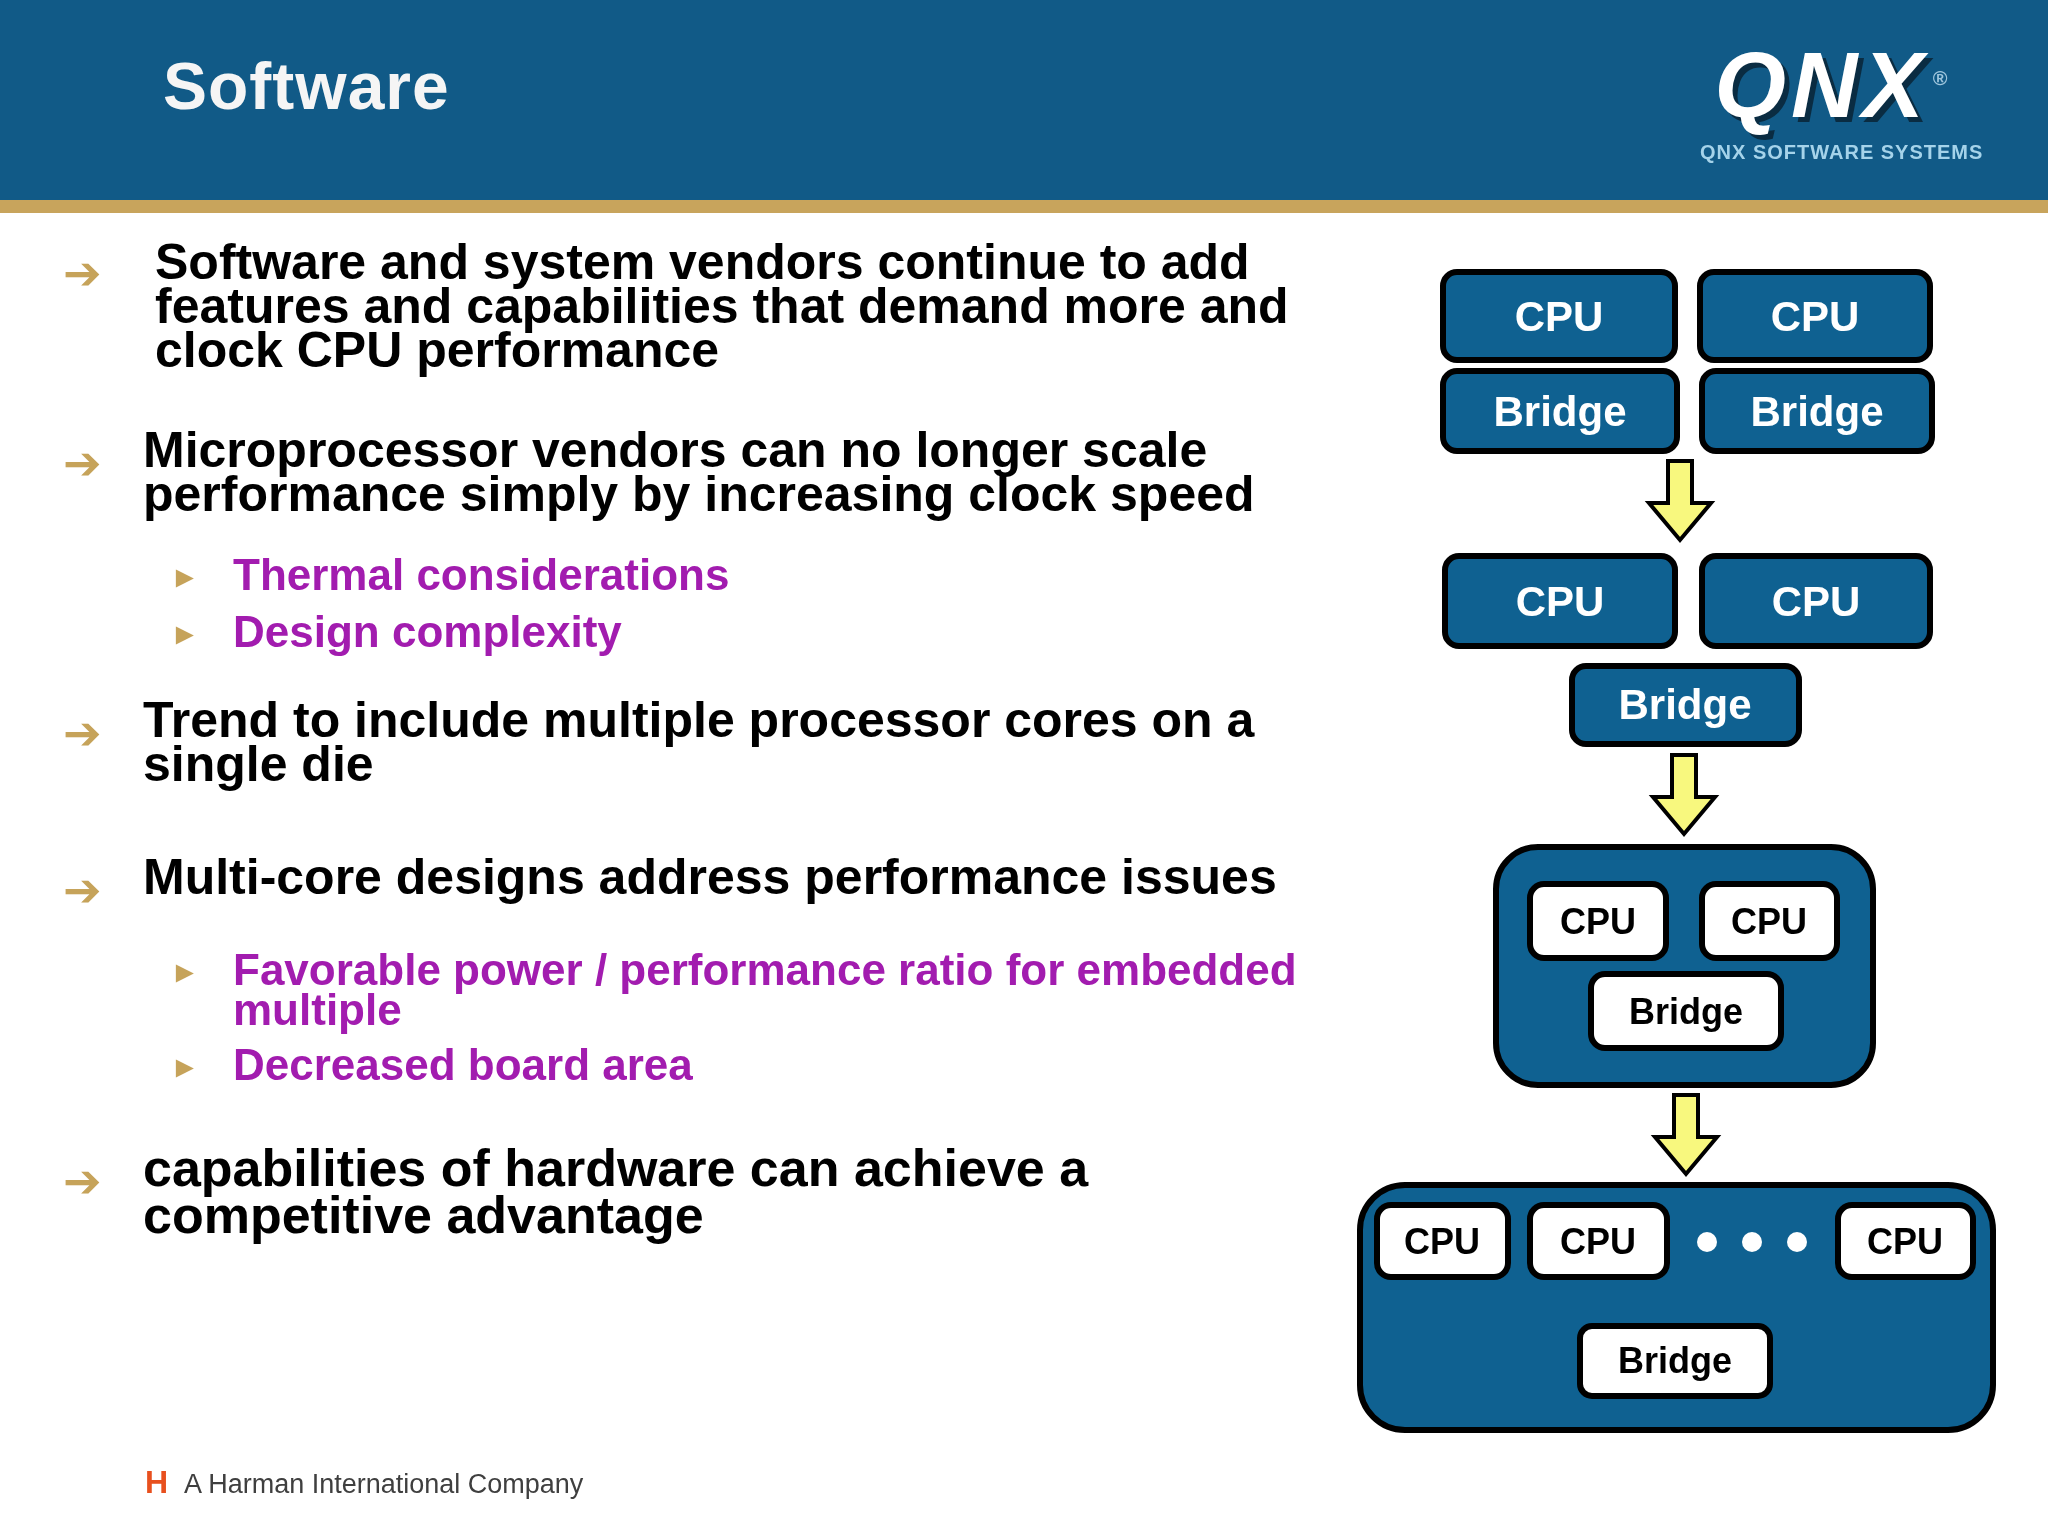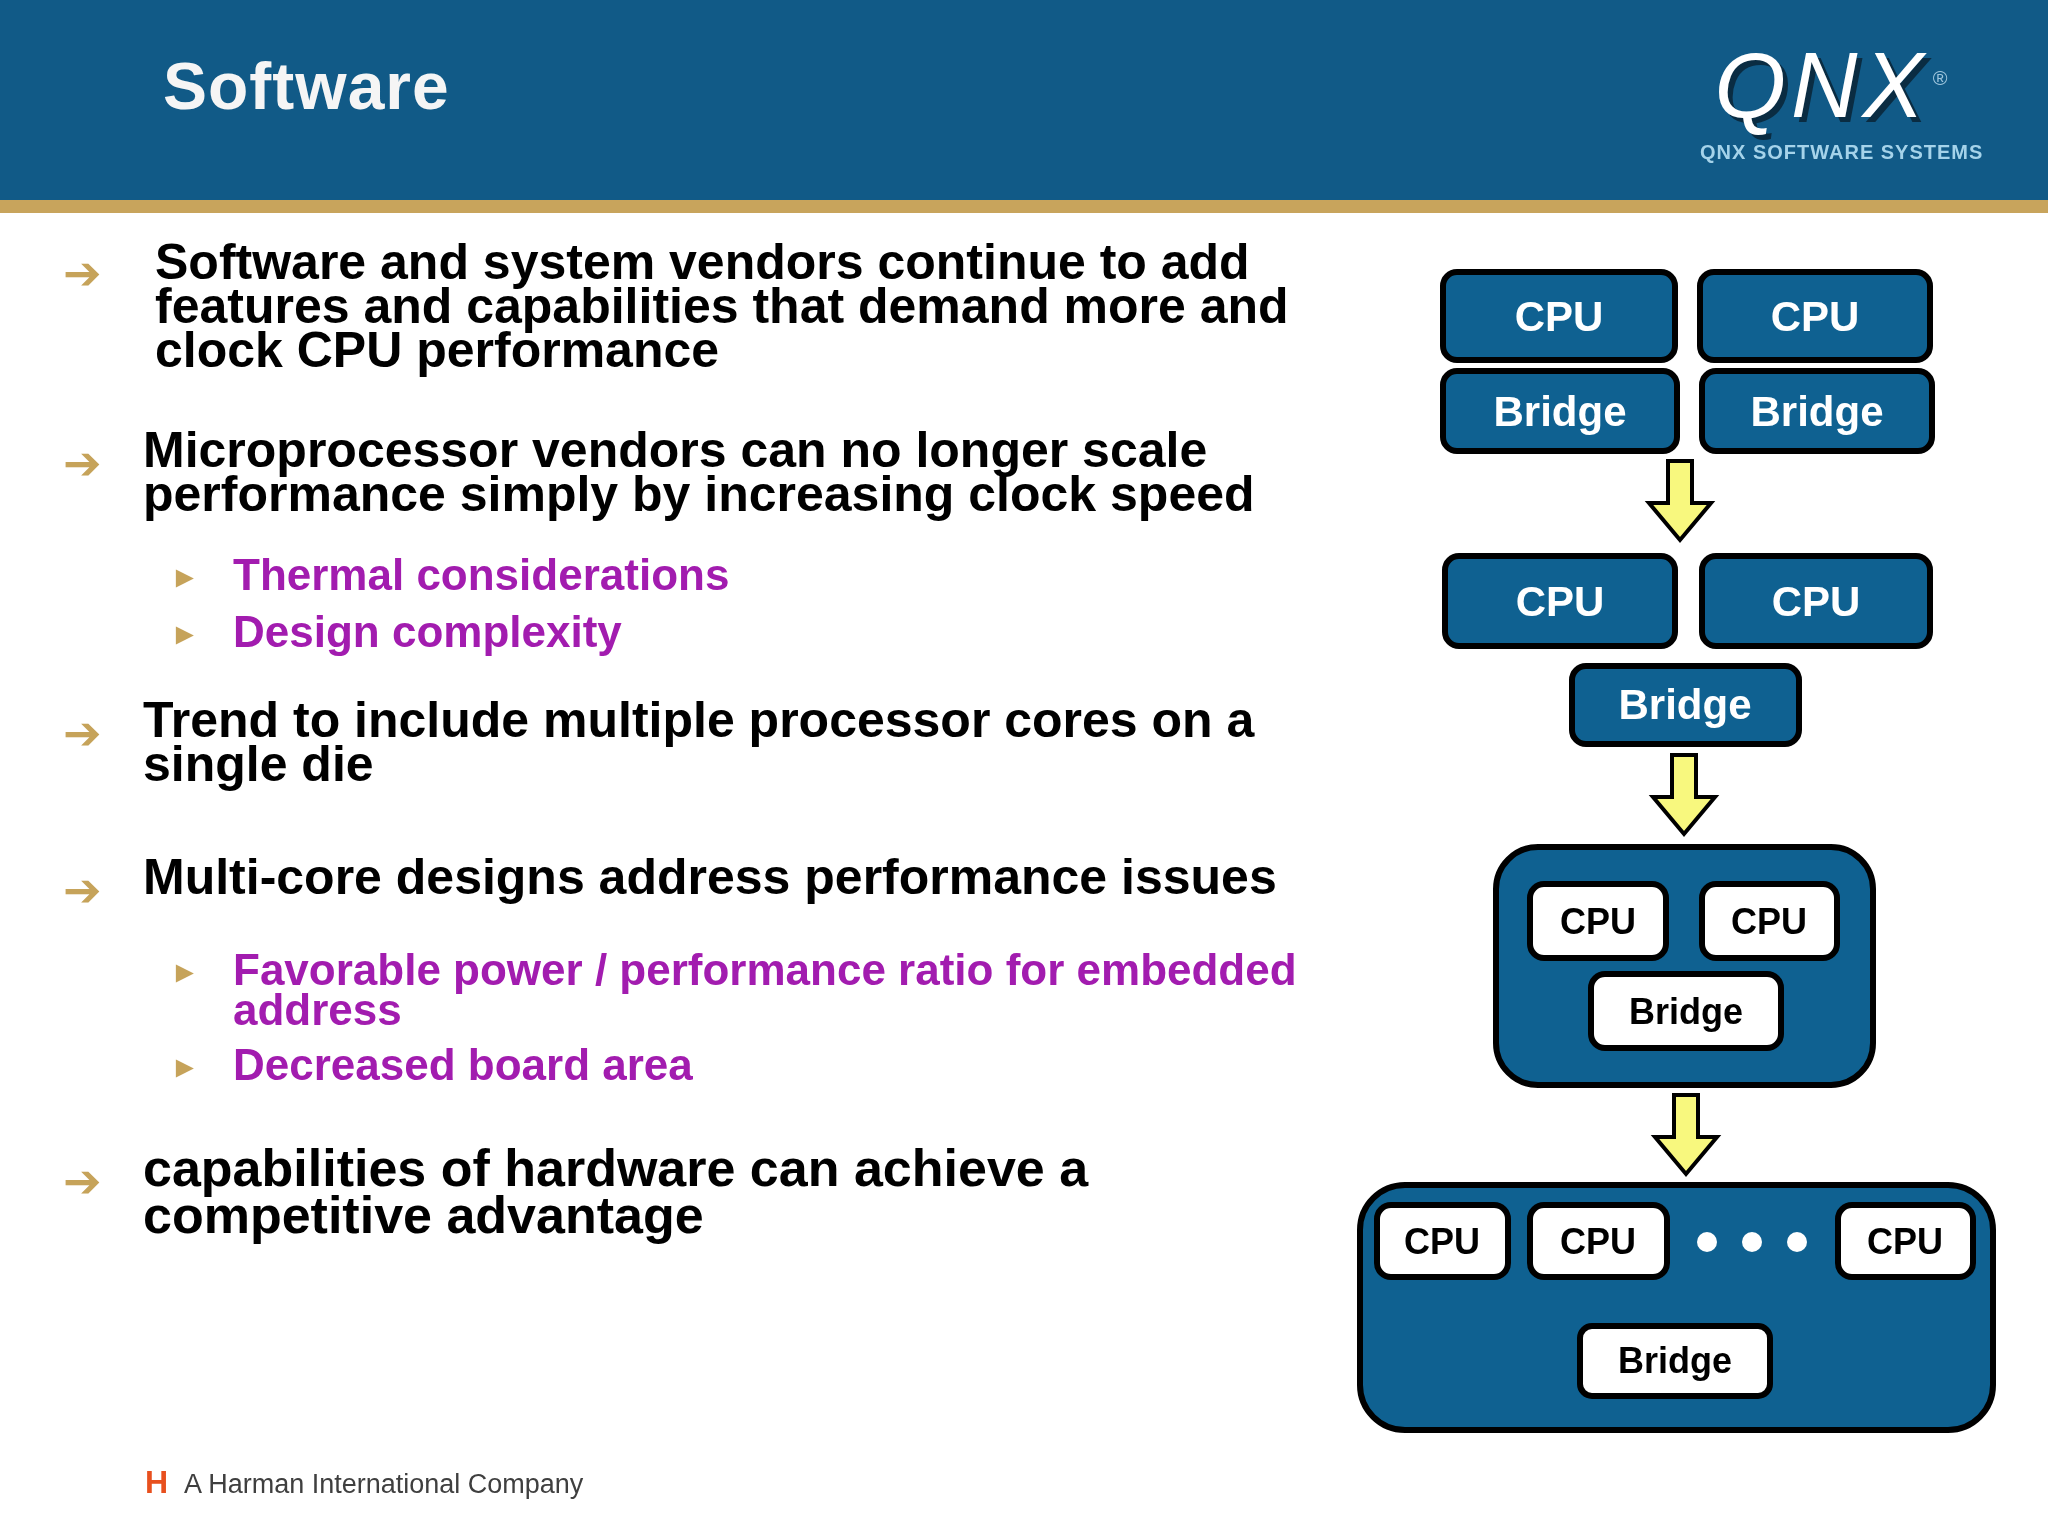--- a/index.html
+++ b/index.html
@@ -6,21 +6,21 @@
   .slide{
     position:relative;width:2048px;height:1536px;background:#ffffff;overflow:hidden;
     font-family:"Liberation Sans","DejaVu Sans",sans-serif;
   }
   
   .hdr{position:absolute;left:0;top:0;width:2048px;height:200px;background:#115a87;}
   .title{position:absolute;left:163px;top:48px;margin:0;font-size:66px;font-weight:bold;
     color:#f5f5f5;letter-spacing:1px;}
   .goldbar{position:absolute;left:0;top:200px;width:2048px;height:13px;background:#c8a45c;}
   .qnx{position:absolute;left:1700px;top:32px;width:262px;text-align:center;}
-  .qnx-word{font-size:92px;line-height:92px;font-weight:normal;font-style:italic;color:#ffffff;
+  .qnx-word{font-size:92px;line-height:92px;font-weight:bold;font-style:italic;color:#ffffff;
     letter-spacing:5px;text-shadow:5px 5px 0 #0a2c42;}
   .qnx-reg{font-size:20px;font-style:normal;color:#9fc6dd;vertical-align:super;letter-spacing:0;
     text-shadow:none;margin-left:4px;}
   .qnx-tag{margin-top:10px;font-size:20px;font-weight:bold;color:#a5d3ea;letter-spacing:1px;white-space:nowrap;}
   
   .bullet{position:absolute;left:0;width:1330px;}
   .bullet .txt{color:#000;font-weight:bold;}
   .lvl1 .txt{margin-left:143px;font-size:50px;line-height:44px;}
   .lvl1.big .txt{font-size:52px;line-height:47px;}
   .lvl2 .txt{margin-left:233px;font-size:44px;line-height:40px;color:#a21caf;}
@@ -107,21 +107,21 @@
 
   <div class="bullet lvl1 b5">
     <div class="txt">
       <div class="line">Multi-core designs address performance issues</div>
     </div>
   </div>
 
   <div class="bullet lvl2 b6">
     <div class="txt">
       <div class="line">Favorable power / performance ratio for embedded</div>
-      <div class="line">address</div>
+      <div class="line">multiple</div>
     </div>
   </div>
 
   <div class="bullet lvl2 b7">
     <div class="txt">
       <div class="line">Decreased board area</div>
     </div>
   </div>
 
   <div class="bullet lvl1 big b8">

